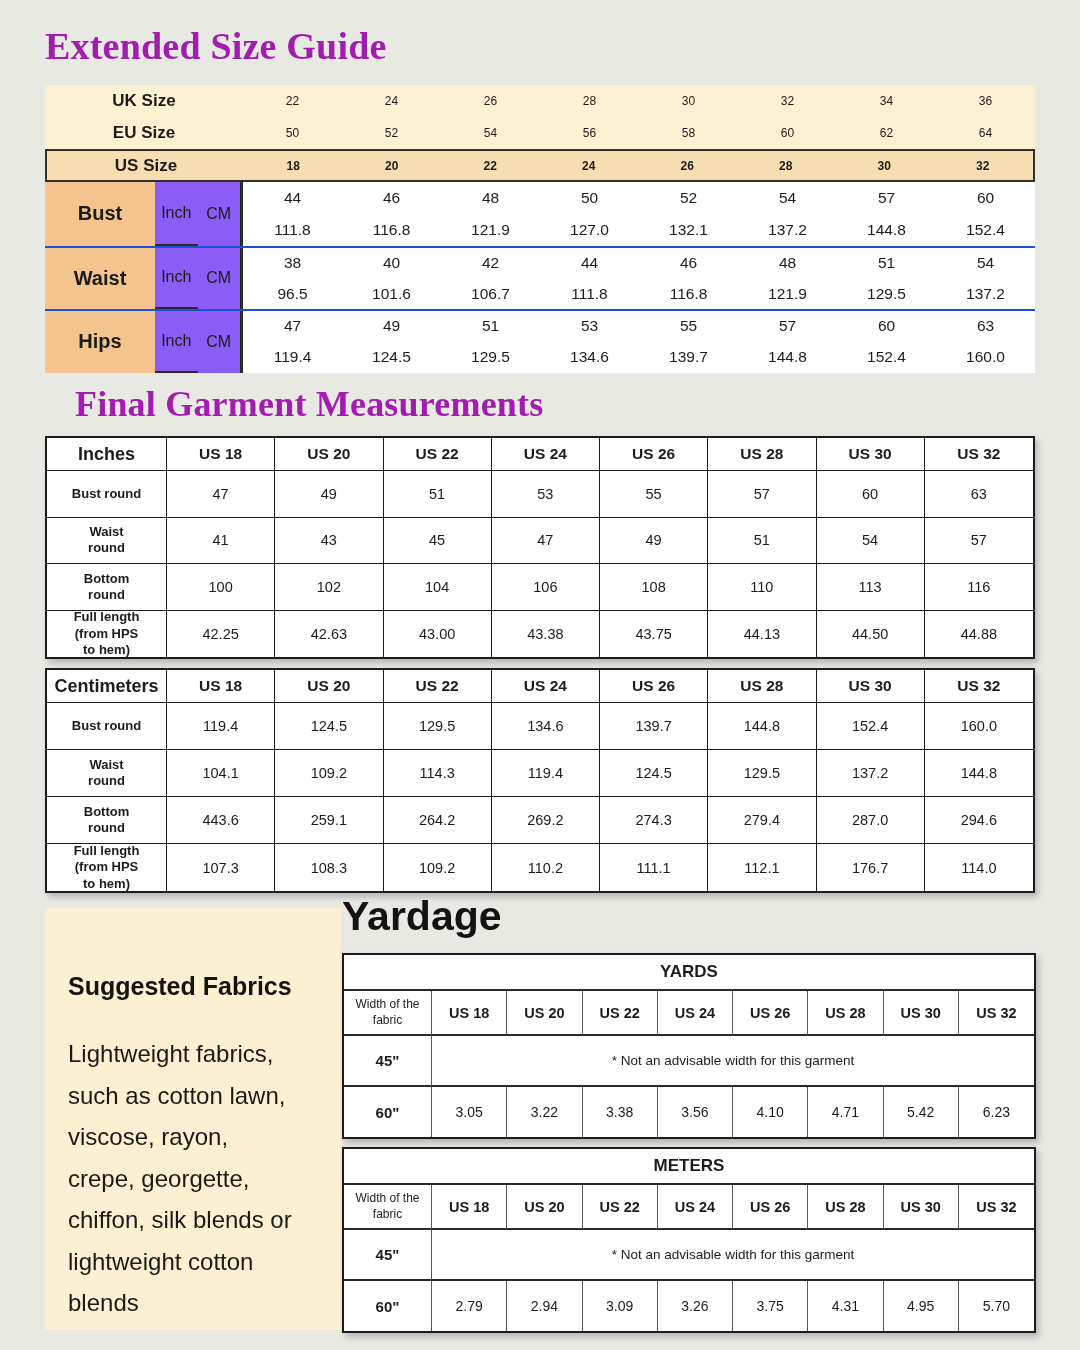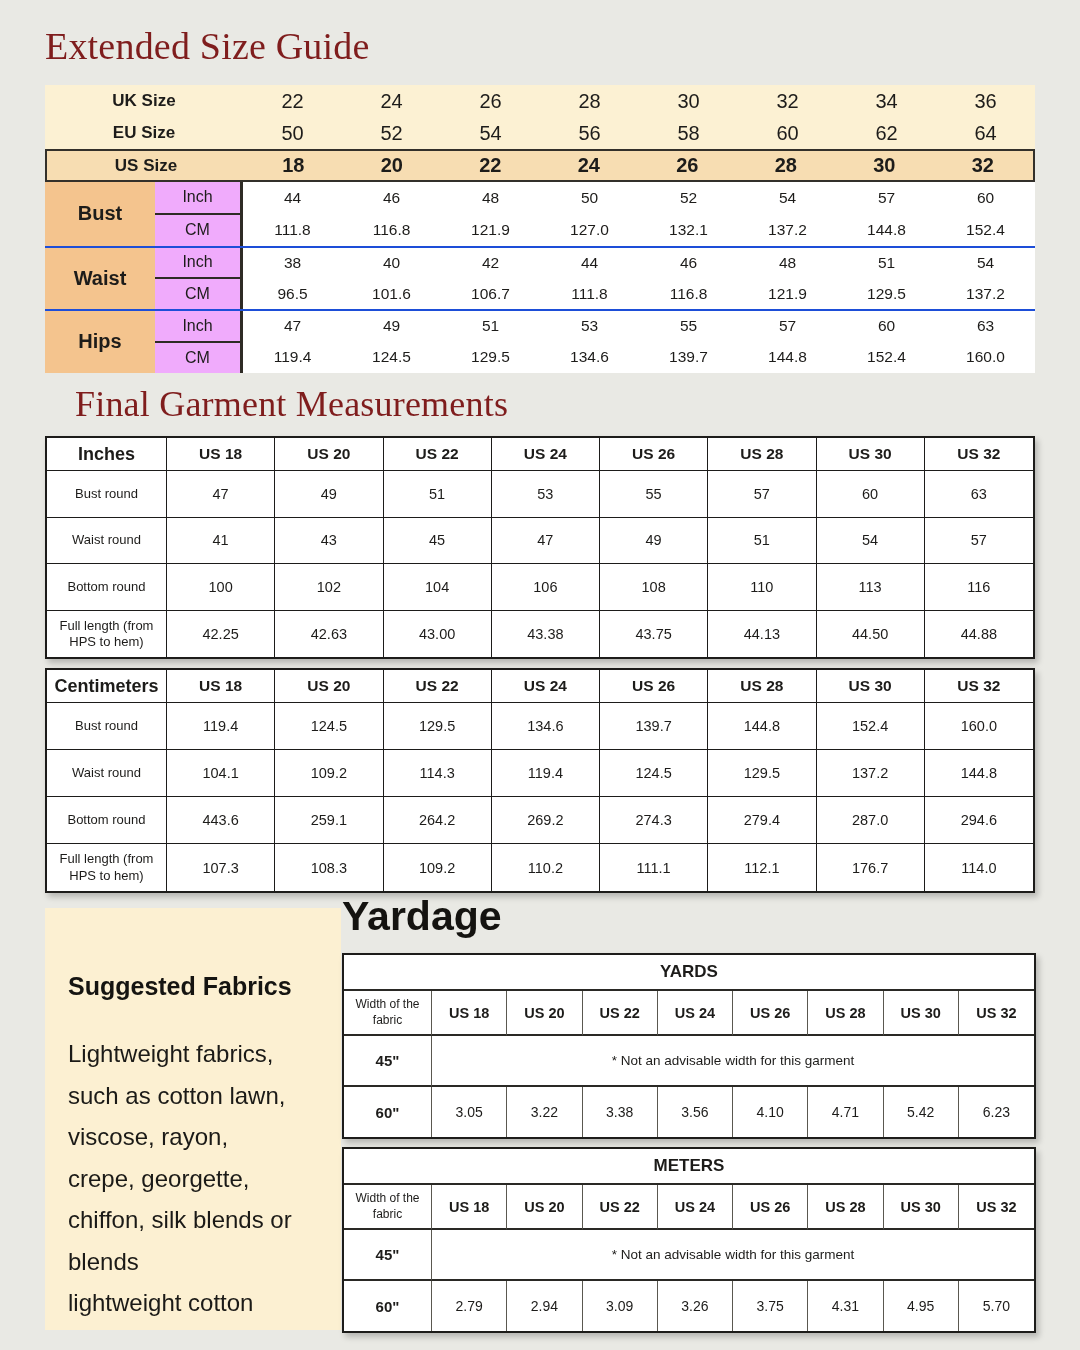--- a/index.html
+++ b/index.html
@@ -3,56 +3,56 @@
 <meta charset="utf-8">
 <style>
   html,body { margin:0; padding:0; }
   .page {
     position:relative; width:1080px; height:1350px;
     background:#e9e9e4; overflow:hidden;
     font-family:"Liberation Sans", sans-serif; color:#1d1c1a;
   }
   .serif-title {
     position:absolute; left:45px;
-    font-family:"Liberation Serif", serif; font-weight:normal;
-    font-size:38px; letter-spacing:0.2px; color:#7f1d1d;
+    font-family:"Liberation Serif", serif; font-weight:bold;
+    font-size:38px; letter-spacing:0.2px; color:#a21caf;
   }
   
   .esg { position:absolute; left:45px; top:85px; width:990px; }
   .esg-srow { display:flex; height:32px; background:#fcf1d3; align-items:center; }
   .esg-srow .sr-lbl { width:198px; text-align:center; font-weight:bold; font-size:17px; }
-  .esg-srow .sr-val { width:99px; text-align:center; font-size:20px; }
+  .esg-srow .sr-val { width:99px; text-align:center; font-size:12px; }
   .esg-srow.us { background:#f7ddb2; border:2px solid #33302a; box-sizing:border-box; height:33px;justify-content:center; }
   .esg-srow.us .sr-lbl { width:196px; }
   .esg-srow.us .sr-val { width:98.5px; font-weight:bold; }
   .esg-group { display:flex; height:63.5px; box-sizing:border-box; }
   .esg-group.sep { border-top:2px solid #1d4ed8; }
   .g-name { width:110px; background:#f4c48e; display:flex; align-items:center; justify-content:center;
             font-weight:bold; font-size:20px; }
-  .g-units { width:88px; background:#f0abfc; border-right:3px solid #2e2b25; box-sizing:border-box;
-             display:flex; flex-direction:column; }
+  .g-units { width:88px; background:#8b5cf6; border-right:3px solid #2e2b25; box-sizing:border-box;
+             display:flex; }
   .g-units .unit { flex:1; display:flex; align-items:center; justify-content:center; font-size:16px; }
   .g-units .unit.u1 { border-bottom:2px solid #2e2b25; box-sizing:border-box; }
   .g-data { flex:1; background:#ffffff; display:grid; grid-template-columns:repeat(8,1fr); grid-auto-rows:50%; }
   .g-data .dc { display:flex; align-items:center; justify-content:center; font-size:15.5px; }
   
   .fg-table {
     position:absolute; left:45px; width:990px; background:#fff;
     border:2.5px solid #1d1c1a; box-sizing:border-box;
     display:grid; grid-template-columns:120px repeat(8,1fr);
     grid-template-rows:33px repeat(4,46.5px);
     box-shadow:3px 4px 6px rgba(0,0,0,0.22);
   }
   .fgc { border-right:1.5px solid #1d1c1a; border-bottom:1.5px solid #1d1c1a;
          display:flex; align-items:center; justify-content:center; text-align:center; }
   .fgc.lc { border-right:none; }
   .fgc.lr { border-bottom:none; }
   .fg-unit { font-weight:bold; font-size:18px; }
   .fg-h { font-weight:bold; font-size:15.5px; }
-  .fg-lbl { font-weight:normal; font-size:13px; line-height:1.25; padding:0 4px; }
+  .fg-lbl { font-weight:bold; font-size:13px; line-height:1.25; padding:0 24px; }
   .fg-val { font-size:14.5px; }
   
   .fabrics { position:absolute; left:45px; top:908px; width:296px; height:422px;
              background:#fcf0d2; box-sizing:border-box; padding:64px 8px 0 23px; }
   .fabrics h3 { margin:0 0 32px 0; font-size:25px; font-weight:bold; color:#151411; }
   .fab-line { font-size:24px; line-height:41.5px; white-space:nowrap; color:#1b1a17; }
   .yd-title { position:absolute; left:342px; top:893px; font-size:41px; font-weight:bold; color:#141310; }
   .yd-table {
     position:absolute; left:342px; width:694px; background:#fff;
     border:2.5px solid #1d1c1a; box-sizing:border-box;
@@ -298,22 +298,22 @@
     <div class="fgc fg-val lc lr">114.0</div>
   </div>
 
   <div class="fabrics">
     <h3>Suggested Fabrics</h3>
     <div class="fab-line">Lightweight fabrics,</div>
     <div class="fab-line">such as cotton lawn,</div>
     <div class="fab-line">viscose, rayon,</div>
     <div class="fab-line">crepe, georgette,</div>
     <div class="fab-line">chiffon, silk blends or</div>
+    <div class="fab-line">lightweight cotton</div>
     <div class="fab-line">blends</div>
-    <div class="fab-line">lightweight cotton</div>
   </div>
 
   <div class="yd-title">Yardage</div>
 
   <div class="yd-table" style="top:953px;">
     <div class="ydc yd-unit">YARDS</div>
     <div class="ydc yd-wh">Width of the fabric</div>
     <div class="ydc yd-h">US 18</div>
     <div class="ydc yd-h">US 20</div>
     <div class="ydc yd-h">US 22</div>

